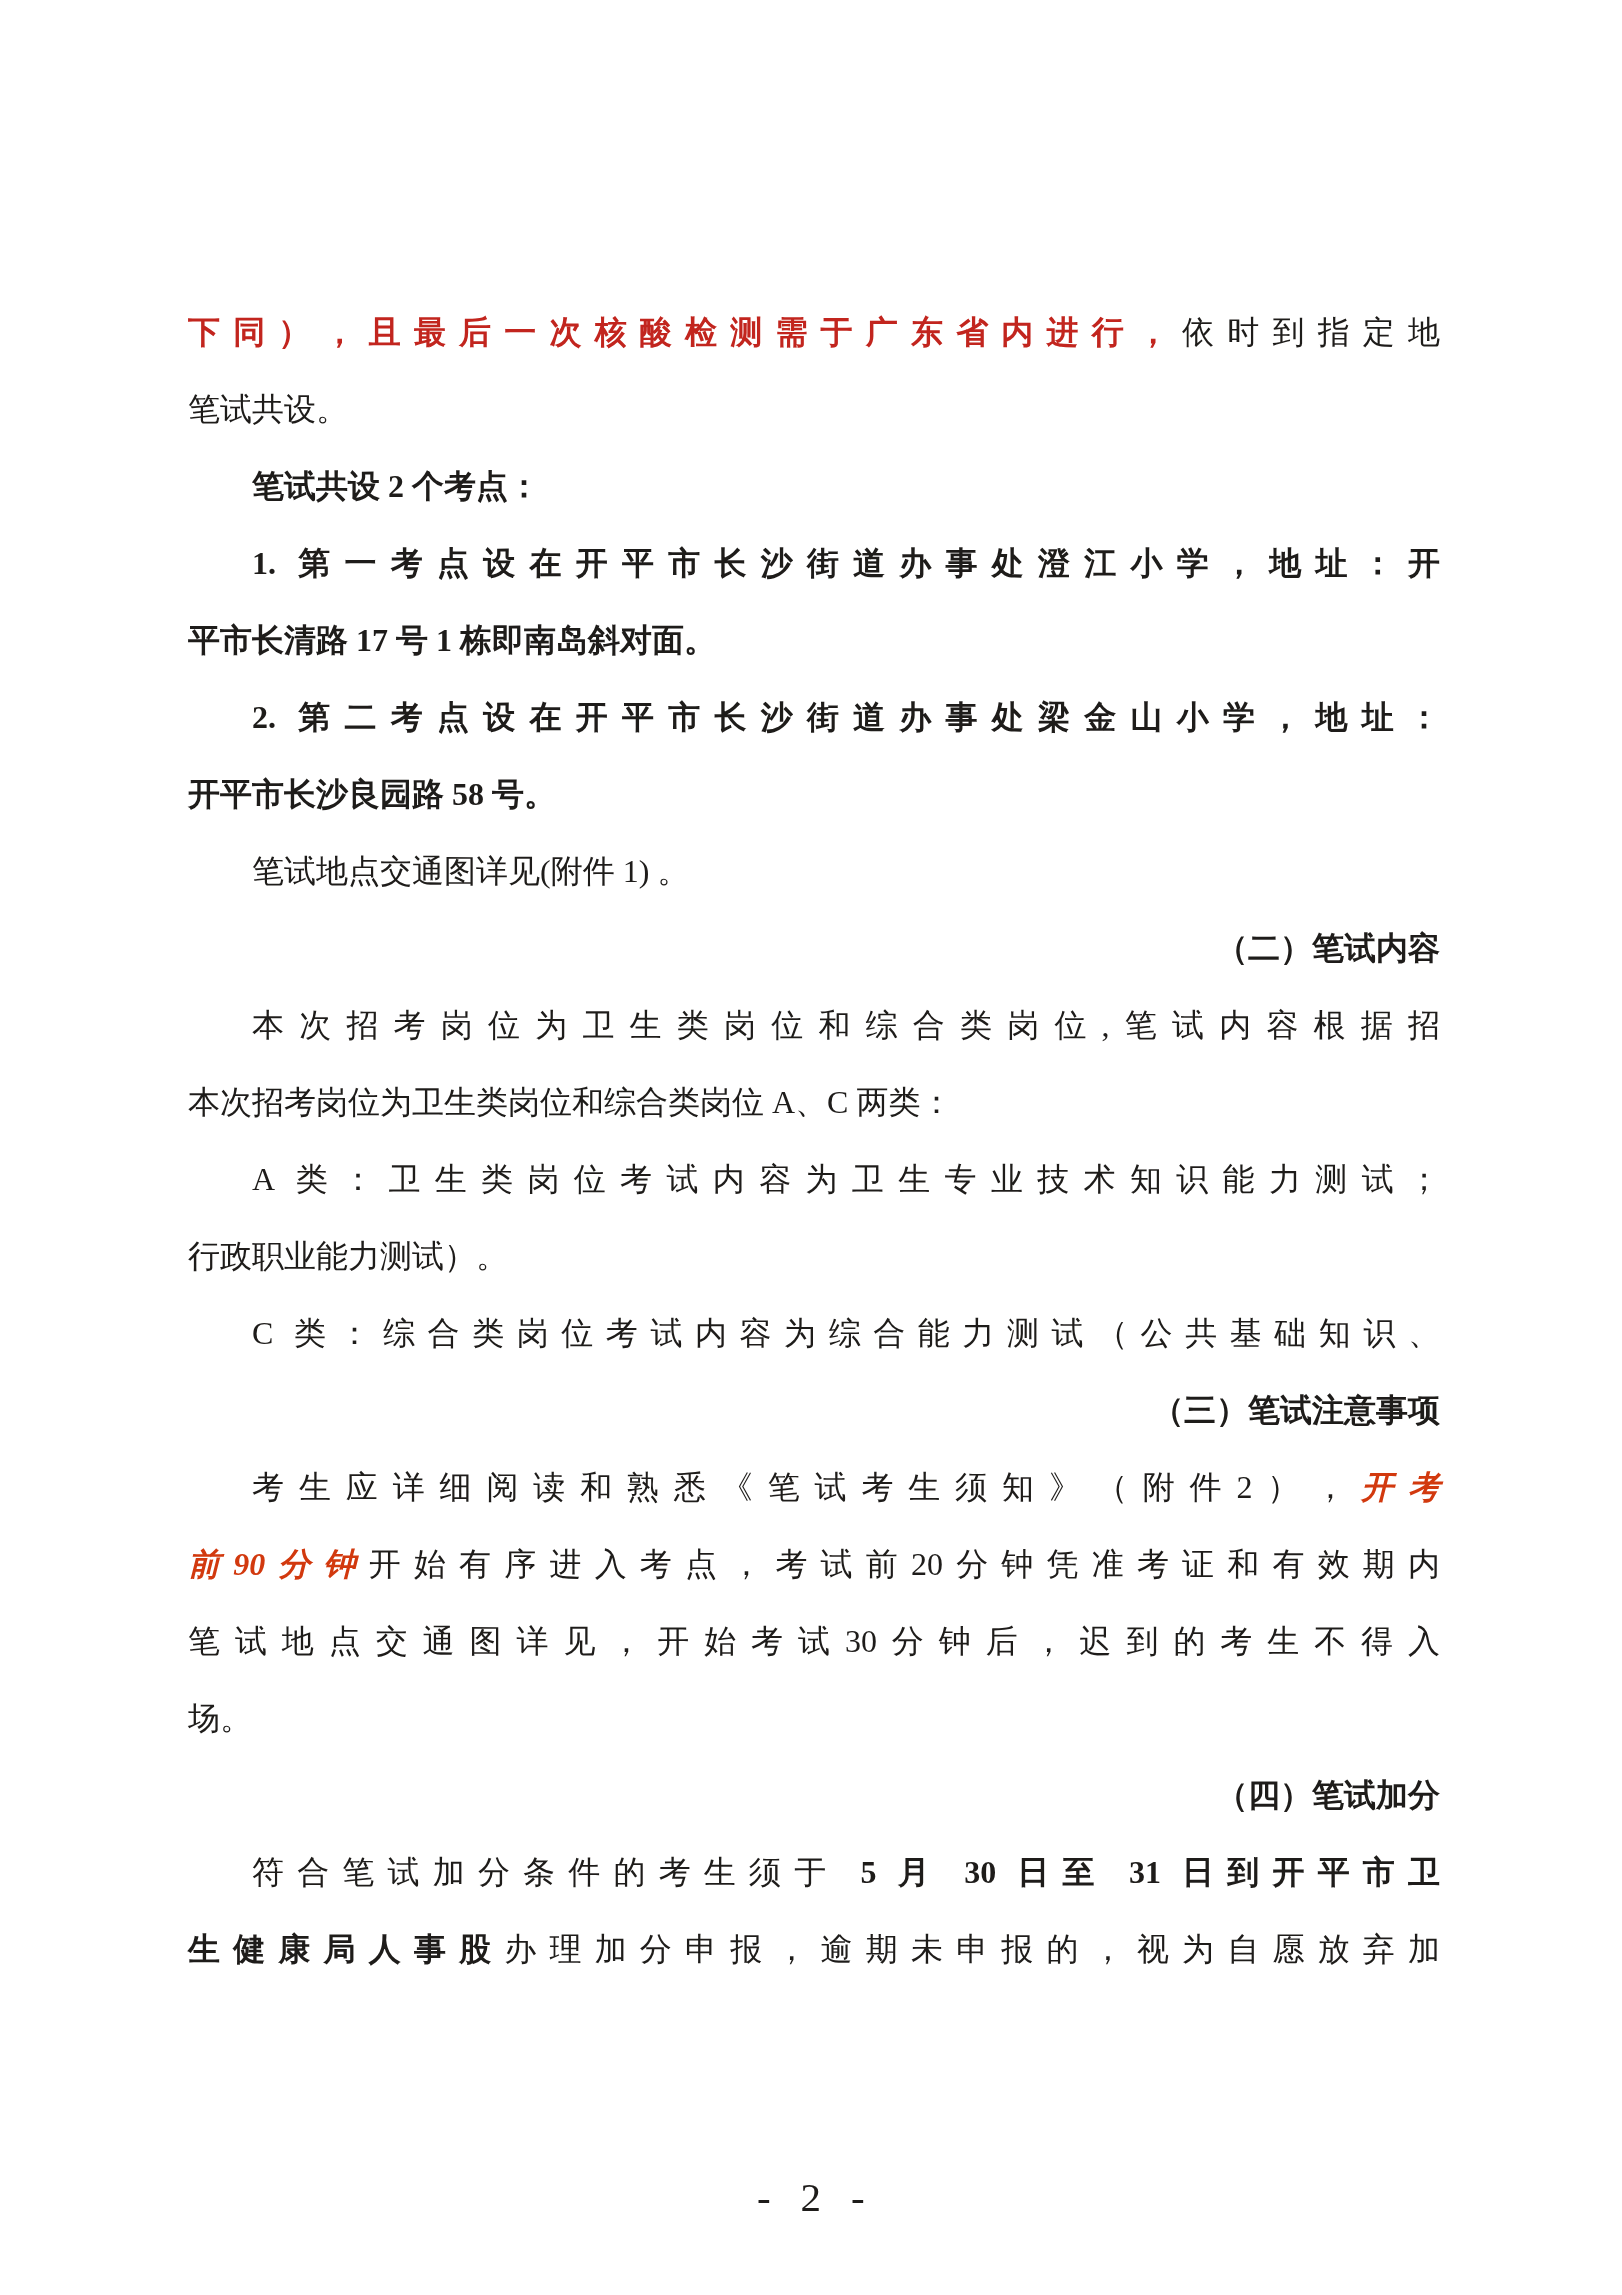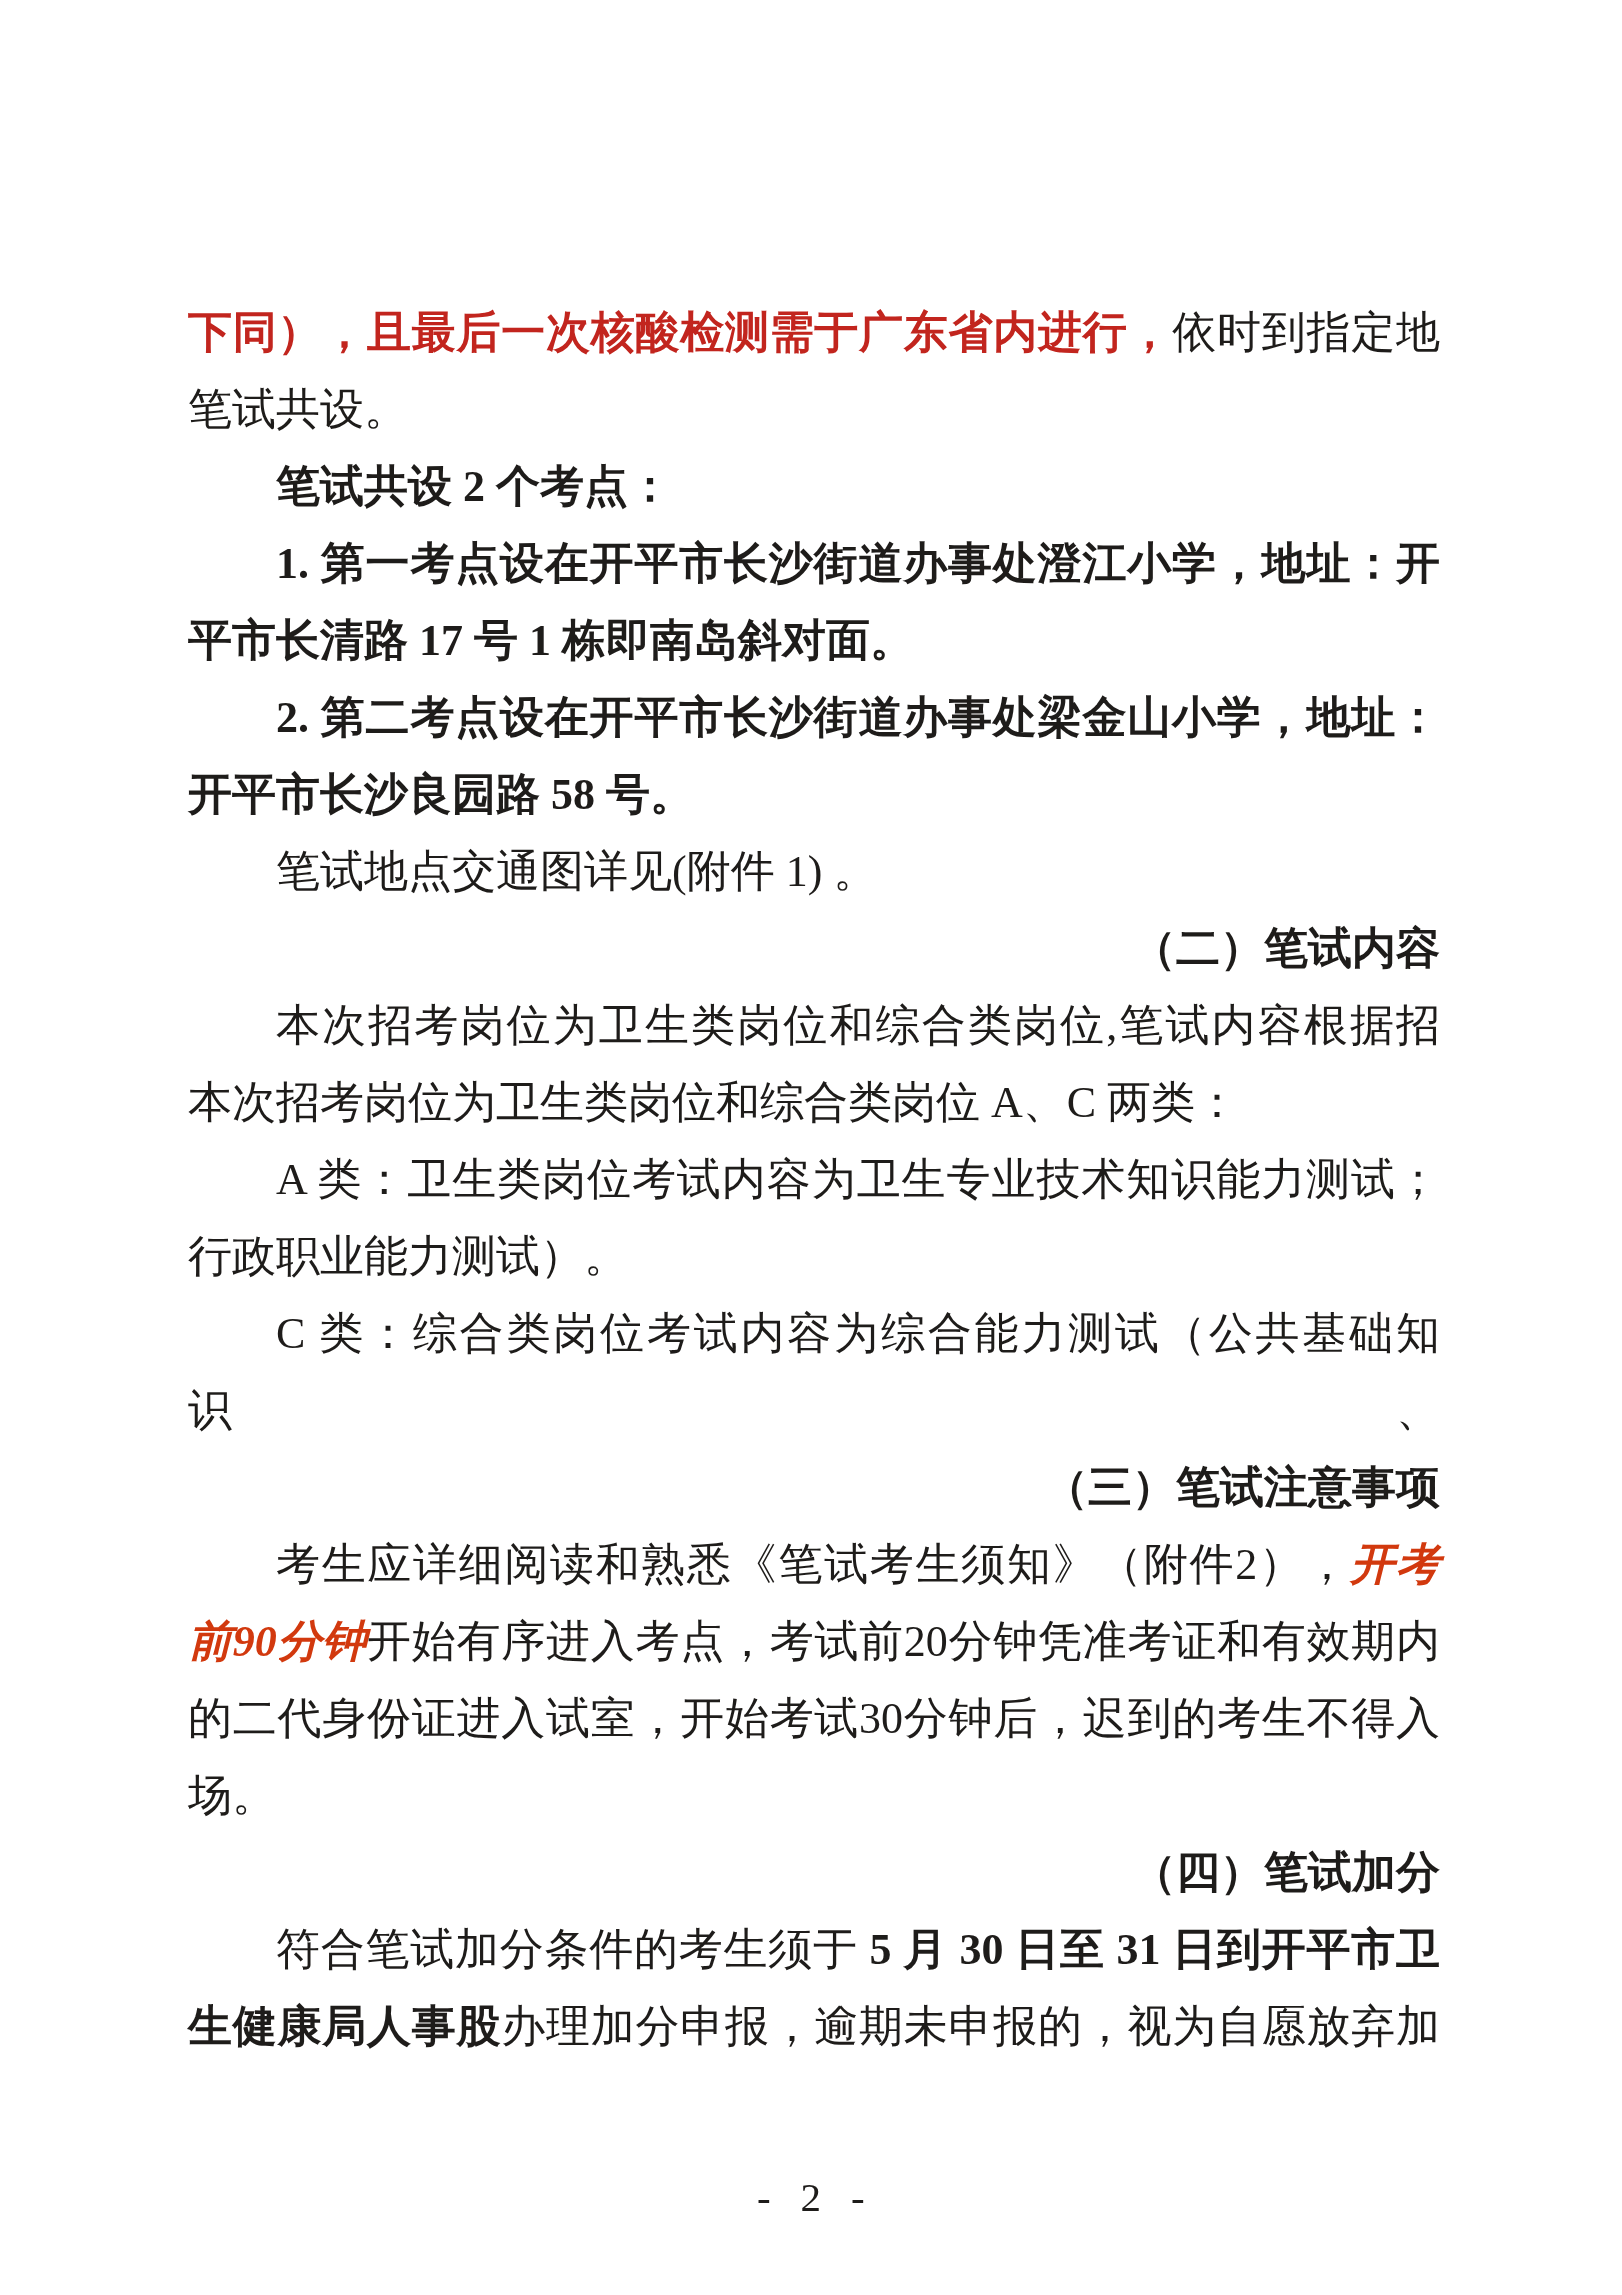--- a/index.html
+++ b/index.html
@@ -17,21 +17,21 @@
     background: var(--page-bg);
     overflow: hidden;
     font-family: "Liberation Serif", "DejaVu Serif", serif;
     color: var(--text-color);
   }
   .content {
     position: absolute;
     left: 188px;
     top: 294px;
     width: 1252px;
-    font-size: 44px;
+    font-size: 32px;
     line-height: 77px;
   }
   .line {
     white-space: pre;
     text-align: left;
   }
   .line.fill {
     white-space: normal;
     text-align: justify;
     text-align-last: justify;
@@ -70,21 +70,21 @@
       <div class="line indent"><span class="seg-normal">笔试地点交通图详见(附件 1) 。</span></div>
       <div class="line indent heading"><span class="seg-bold">（二）笔试内容</span></div>
       <div class="line indent fill"><span class="seg-normal">本次招考岗位为卫生类岗位和综合类岗位,笔试内容根据招</span></div>
       <div class="line"><span class="seg-normal">本次招考岗位为卫生类岗位和综合类岗位 A、C 两类：</span></div>
       <div class="line indent fill"><span class="seg-normal">A 类：卫生类岗位考试内容为卫生专业技术知识能力测试；</span></div>
       <div class="line"><span class="seg-normal">行政职业能力测试）。</span></div>
       <div class="line indent fill"><span class="seg-normal">C 类：综合类岗位考试内容为综合能力测试（公共基础知识、</span></div>
       <div class="line indent heading"><span class="seg-bold">（三）笔试注意事项</span></div>
       <div class="line indent fill"><span class="seg-normal">考生应详细阅读和熟悉《笔试考生须知》（附件2），</span><span class="seg-red_bright">开考</span></div>
       <div class="line fill"><span class="seg-red_bright">前90分钟</span><span class="seg-normal">开始有序进入考点，考试前20分钟凭准考证和有效期内</span></div>
-      <div class="line fill"><span class="seg-normal">的二代身份证进入试室，开始考试30分钟后，迟到的考生不得入</span></div>
+      <div class="line fill"><span class="seg-normal">笔试地点交通图详见，开始考试30分钟后，迟到的考生不得入</span></div>
       <div class="line"><span class="seg-normal">场。</span></div>
       <div class="line indent heading"><span class="seg-bold">（四）笔试加分</span></div>
       <div class="line indent fill"><span class="seg-normal">符合笔试加分条件的考生须于 </span><span class="seg-bold">5 月 30 日至 31 日到开平市卫</span></div>
       <div class="line fill"><span class="seg-bold">生健康局人事股</span><span class="seg-normal">办理加分申报，逾期未申报的，视为自愿放弃加</span></div>
     </div>
   <div class="page-number">- 2 -</div>
 </div>
 
 
 </body></html>

